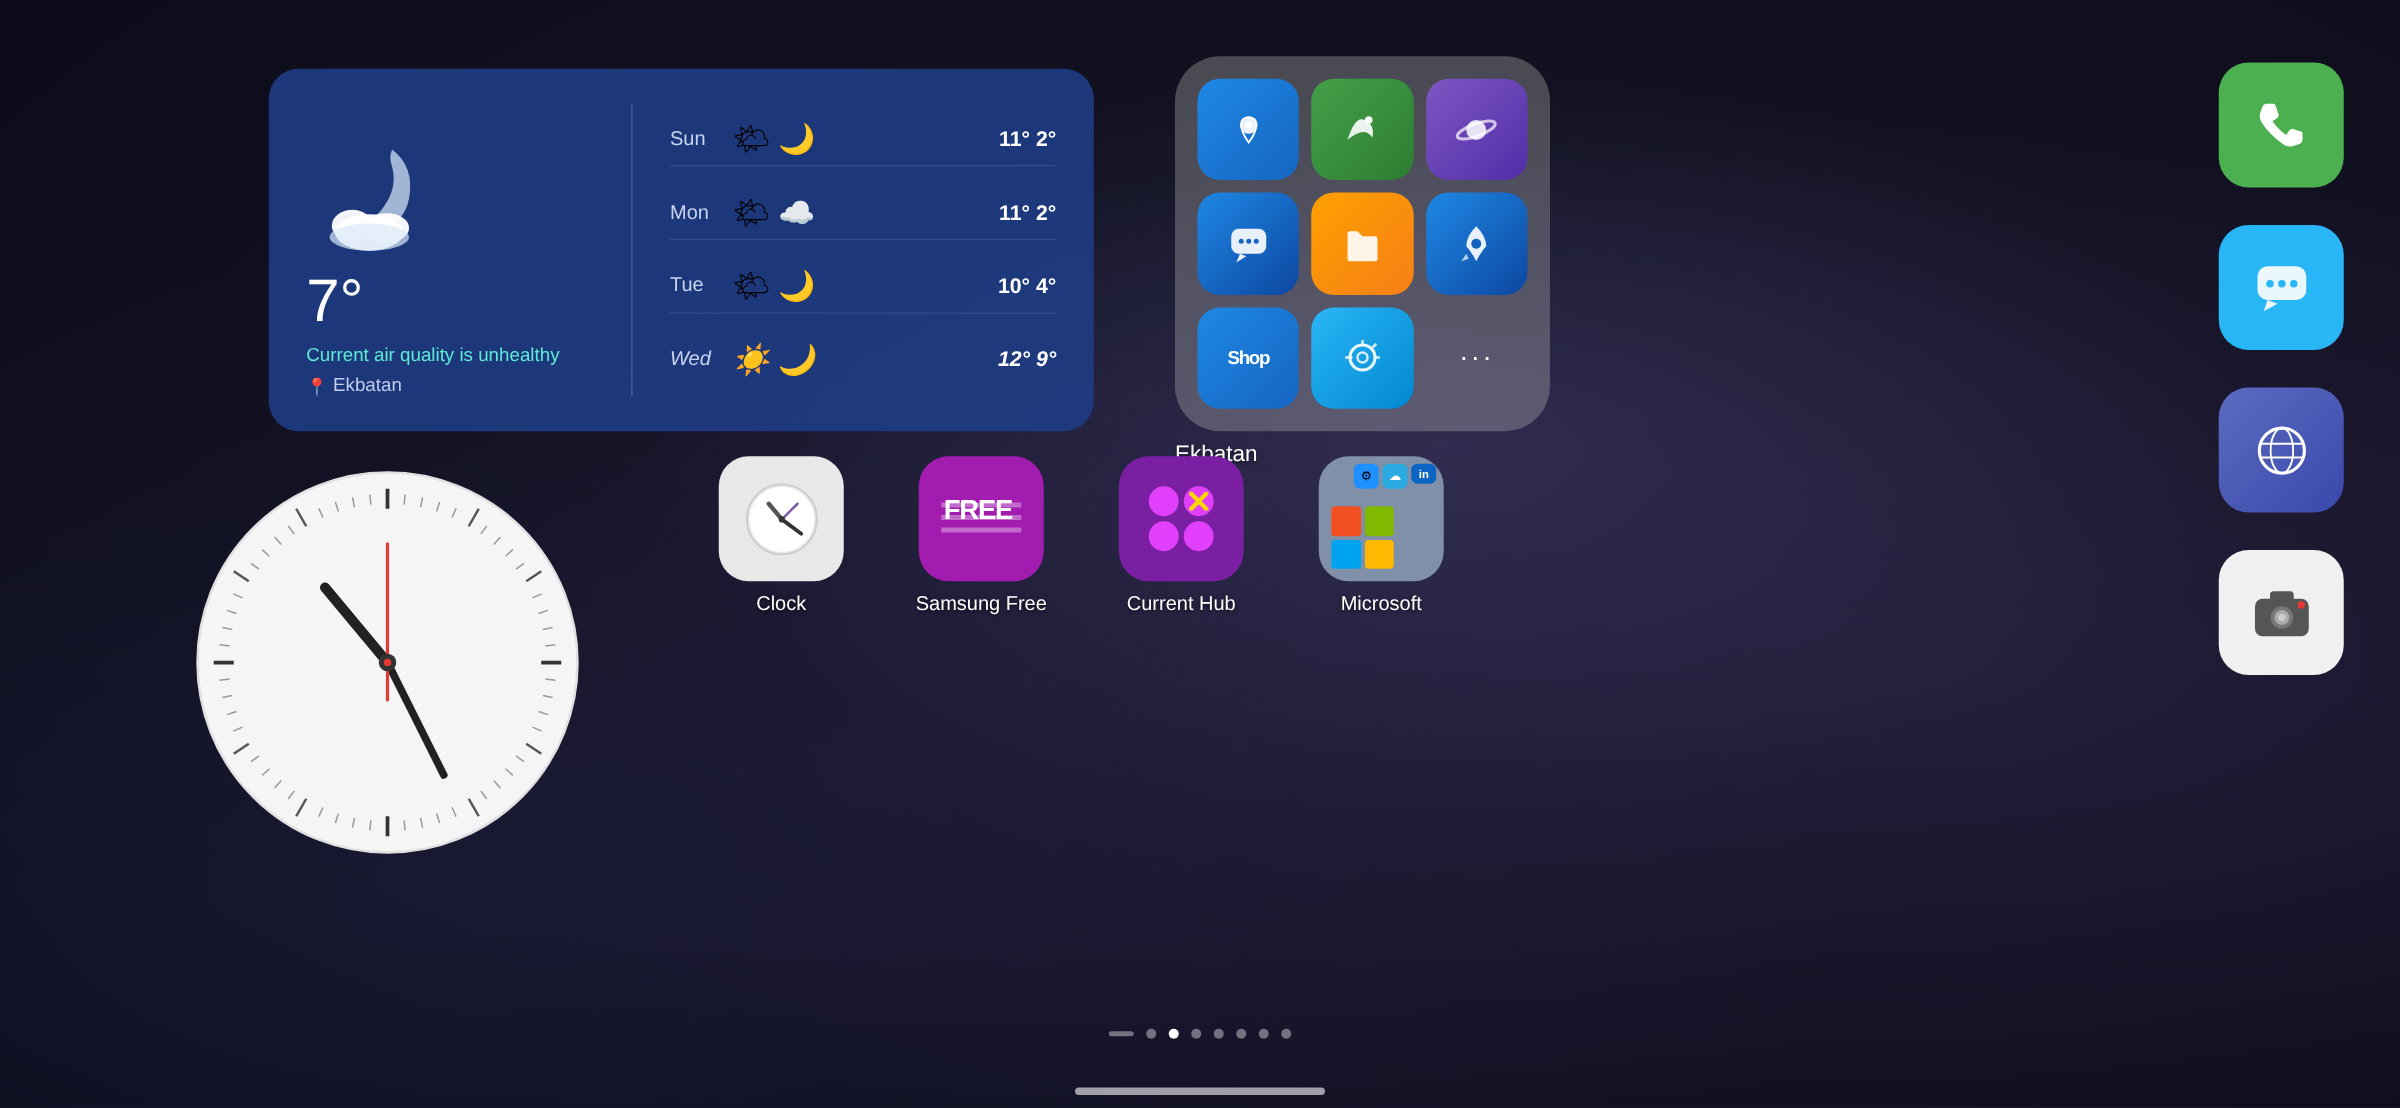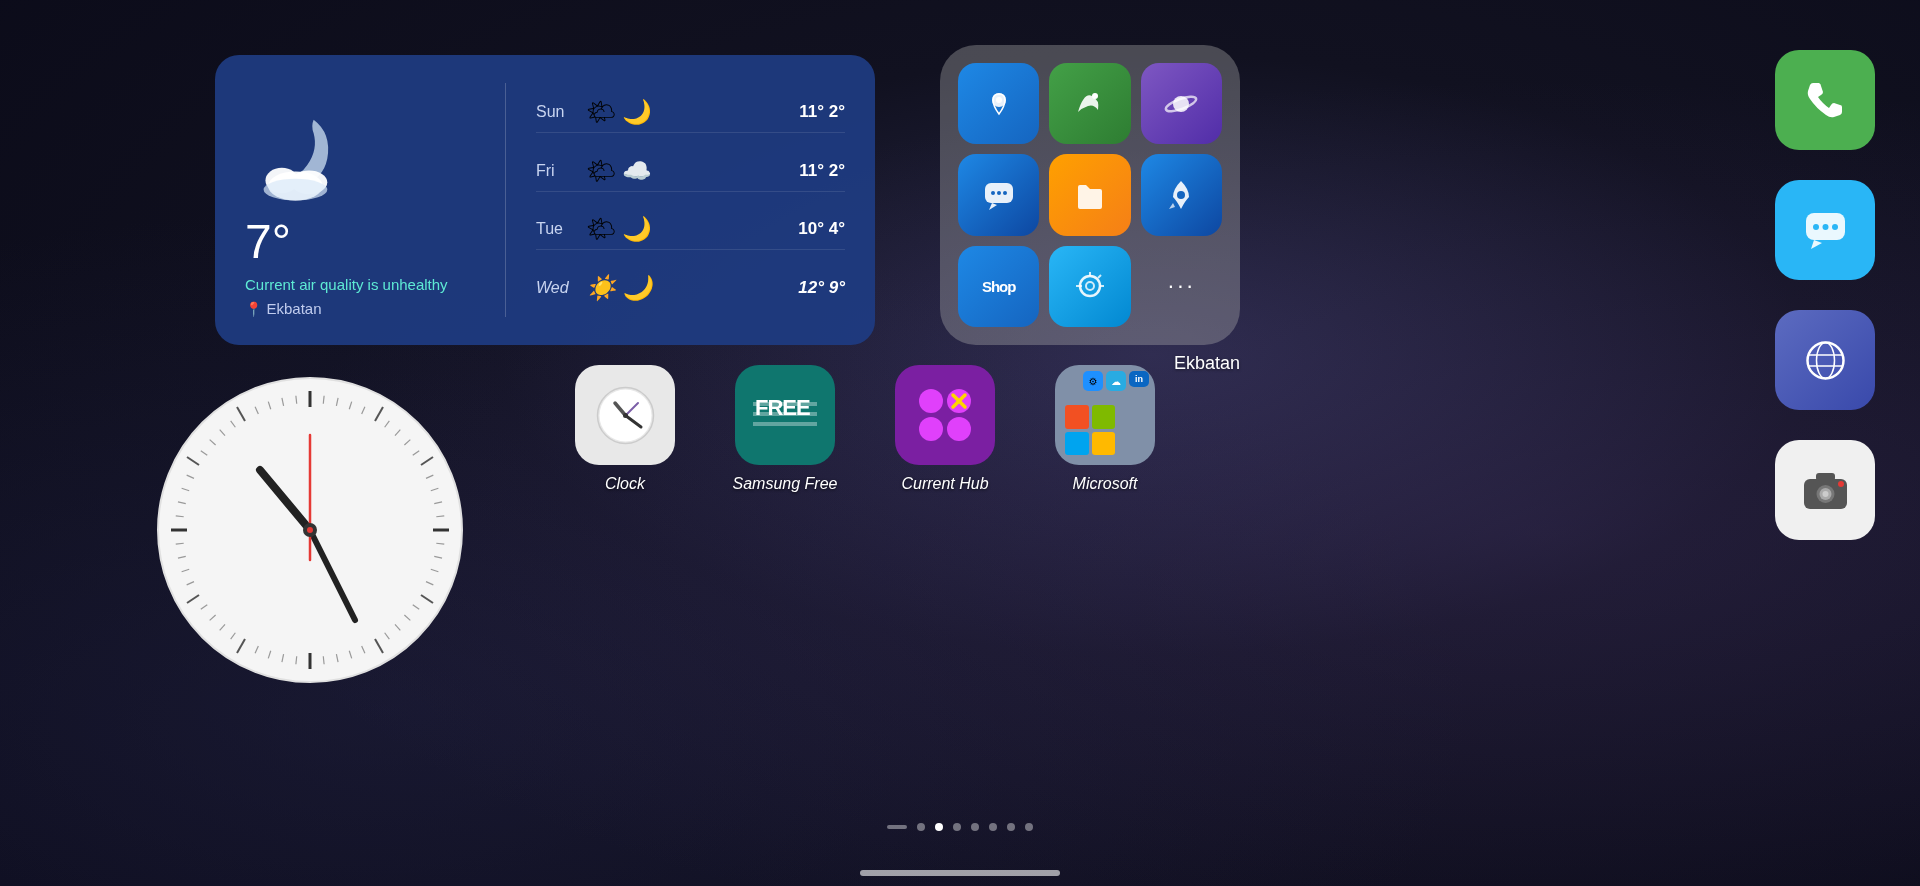--- a/index.html
+++ b/index.html
@@ -134,21 +134,21 @@
       min-width: 80px;
       text-align: right;
     }
 
     
     .samsung-folder {
       position: absolute;
       top: 45px;
       left: 940px;
       width: 300px;
-      text-align: right;
+      text-align: left;
     }
 
     .folder-grid {
       width: 300px;
       height: 300px;
       background: rgba(180,180,180,0.35);
       border-radius: 36px;
       display: grid;
       grid-template-columns: repeat(3, 1fr);
       grid-template-rows: repeat(3, 1fr);
@@ -206,37 +206,36 @@
       cursor: pointer;
       width: 110px;
     }
 
     .app-label {
       font-size: 16px;
       color: #fff;
       text-align: center;
       text-shadow: 0 1px 3px rgba(0,0,0,0.7);
       font-weight: 400;
-      font-style: italic;
     }
 
     
     .clock-app-icon {
       background: #e8e8e8;
       border-radius: 24px;
       width: 100px;
       height: 100px;
       display: flex;
       align-items: center;
       justify-content: center;
     }
 
     
     .free-icon {
-      background: #0f766e;
+      background: #a21caf;
       border-radius: 24px;
       width: 100px;
       height: 100px;
       display: flex;
       align-items: center;
       justify-content: center;
       color: #fff;
       font-size: 22px;
       font-weight: 900;
       letter-spacing: -1px;
@@ -355,21 +354,21 @@
     <div class="weather-right">
       <div class="weather-row">
         <span class="weather-day">Sun</span>
         <span class="weather-icons">
           <span class="w-icon">🌤</span>
           <span class="w-icon">🌙</span>
         </span>
         <span class="weather-temps">11° 2°</span>
       </div>
       <div class="weather-row">
-        <span class="weather-day">Fri</span>
+        <span class="weather-day">Mon</span>
         <span class="weather-icons">
           <span class="w-icon">🌤</span>
           <span class="w-icon">☁️</span>
         </span>
         <span class="weather-temps">11° 2°</span>
       </div>
       <div class="weather-row">
         <span class="weather-day">Tue</span>
         <span class="weather-icons">
           <span class="w-icon">🌤</span>

